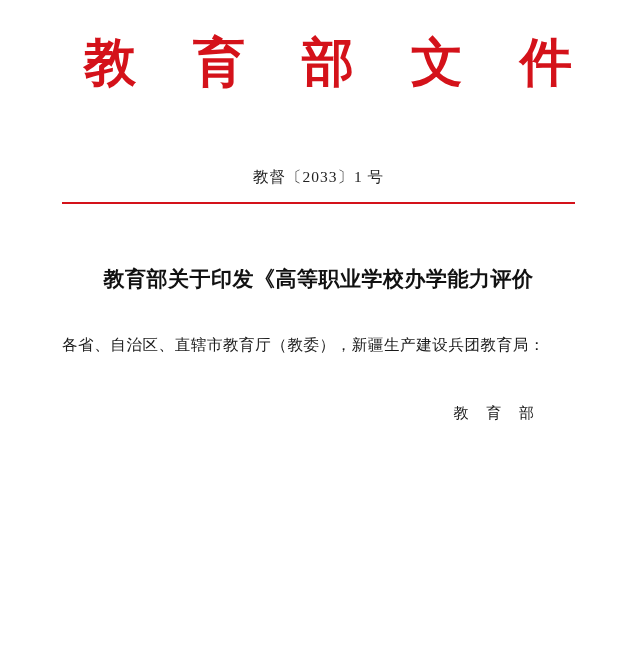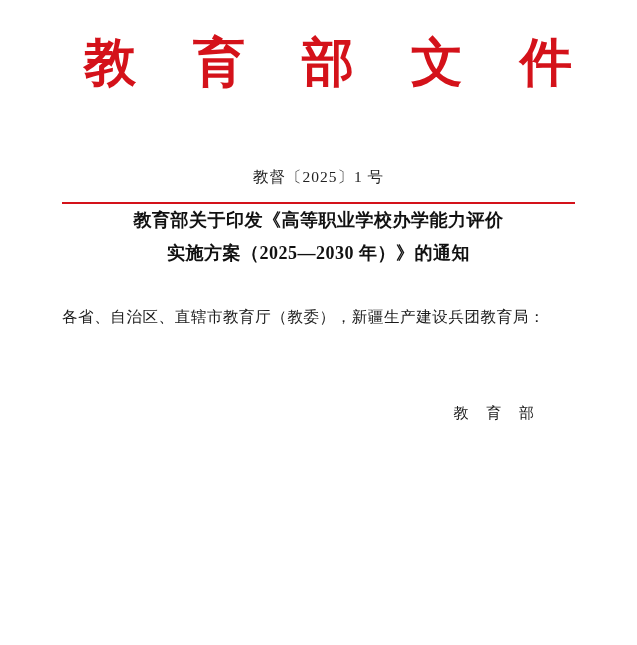--- a/index.html
+++ b/index.html
@@ -48,22 +48,23 @@
   
   .red-rule {
     margin-top: 14px;
     height: 2px;
     background: #d4121a;
     width: 100%;
   }
 
   
   .title {
+    margin-top: 56px;
     text-align: center;
-    font-size: 18px;
+    font-size: 21px;
     font-weight: bold;
     line-height: 1.85;
     letter-spacing: 0.5px;
     color: #111;
   }
   .title-line {
     display: block;
   }
 
   
@@ -100,27 +101,26 @@
     letter-spacing: 1px;
   }
 </style>
 </head>
 <body>
 
 <div class="page">
 
   <div class="masthead">教 育 部 文 件</div>
 
-  <div class="doc-number">教督〔2025〕1 号</div>
+  <div class="doc-number">教督〔2033〕1 号</div>
 
   <div class="red-rule"></div>
 
   <div class="title">
     <span class="title-line">教育部关于印发《高等职业学校办学能力评价</span>
-    <span class="title-line">实施方案（2025—2030 年）》的通知</span>
   </div>
 
   <div class="body-block">
     <p class="para">各省、自治区、直辖市教育厅（教委），新疆生产建设兵团教育局：</p>
   </div>
 
   <div class="signature">
     <div class="sig-org">教 育 部</div>
   </div>
 

